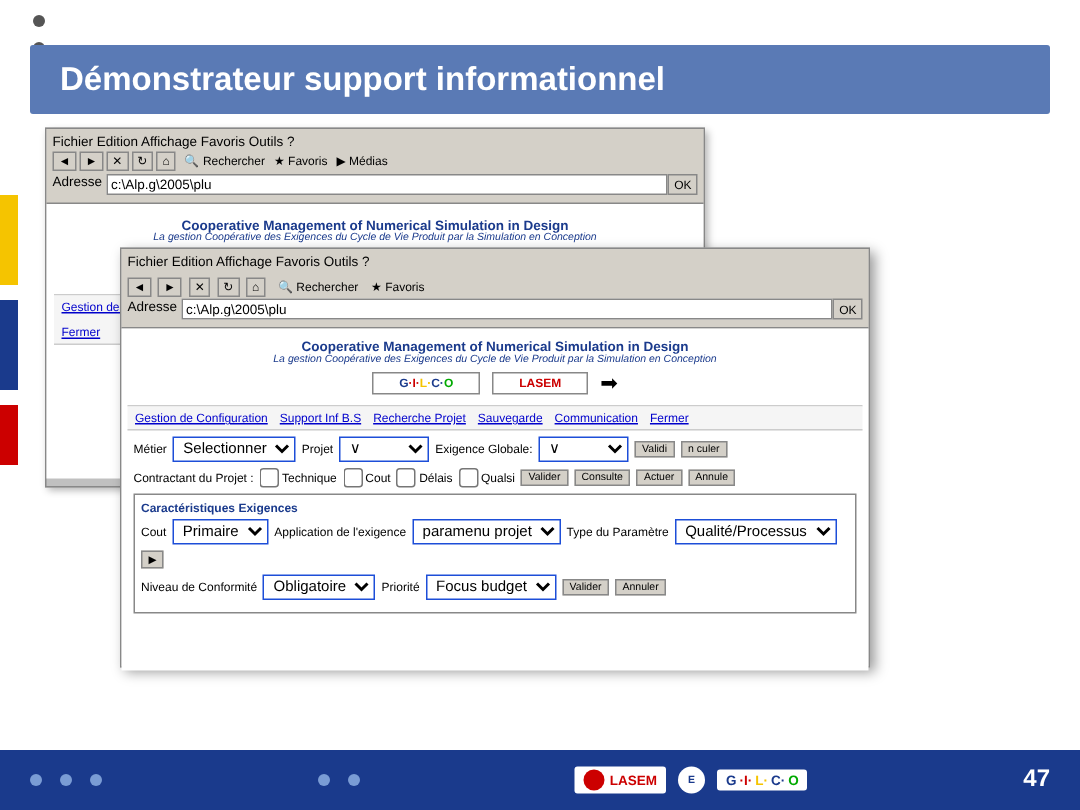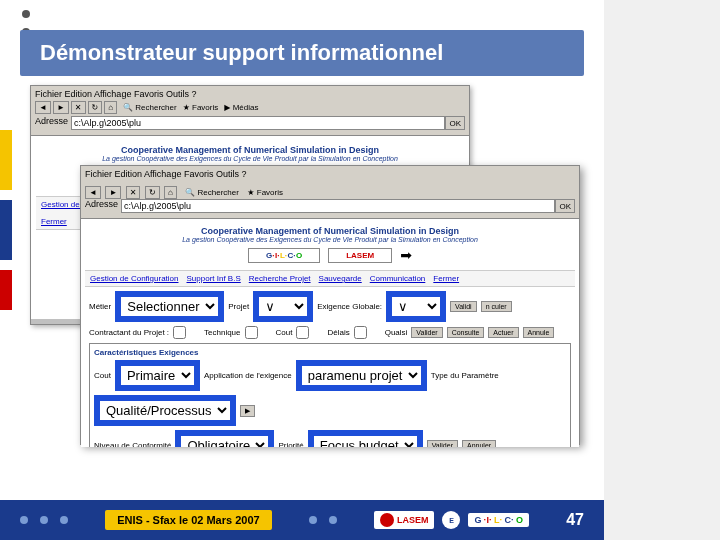--- a/index.html
+++ b/index.html
@@ -7,21 +7,21 @@
       width: 720px;
       height: 540px;
       background: #f0f0f0;
       font-family: Arial, sans-serif;
       overflow: hidden;
       position: relative;
     }
 
     
     .slide {
-      width: 604px;
+      width: 720px;
       height: 540px;
       background: #ffffff;
       position: relative;
     }
 
     
     .left-strip-yellow {
       position: absolute;
       left: 0;
       top: 130px;
@@ -217,37 +217,37 @@
       gap: 4px;
       margin-bottom: 4px;
       flex-wrap: wrap;
     }
     .form-label {
       font-size: 8px;
       color: #000;
       white-space: nowrap;
     }
     .form-select {
-      font-size: 13px;
+      font-size: 10px;
       padding: 1px 2px;
-      border: 6px solid #1d4ed8;
+      border: 1px solid #1d4ed8;
       background: white;
       min-width: 60px;
     }
     .form-btn {
       font-size: 7px;
       padding: 1px 4px;
       background: #d4d0c8;
       border: 1px solid #888;
       cursor: pointer;
     }
     .checkbox-label {
       display: flex;
       align-items: center;
-      gap: 18px;
+      gap: 2px;
       font-size: 8px;
     }
     .section-box {
       border: 1px solid #888;
       padding: 4px;
       margin-top: 4px;
     }
     .section-title {
       font-size: 8px;
       font-weight: bold;
@@ -517,21 +517,20 @@
       </div>
     </div>
   </div>
 
   <div class="footer-bar">
     <div class="footer-dots">
       <div class="footer-dot"></div>
       <div class="footer-dot"></div>
       <div class="footer-dot"></div>
     </div>
-    <div class="footer-text">ENIS - Sfax le 02 Mars 2007</div>
     <div class="footer-dots">
       <div class="footer-dot"></div>
       <div class="footer-dot"></div>
     </div>
     <div class="footer-logos">
       <div class="lasem-logo">
         <span class="lasem-icon"></span>
         <span>LASEM</span>
       </div>
       <div style="width:18px;height:18px;background:white;border-radius:50%;display:flex;align-items:center;justify-content:center;">

